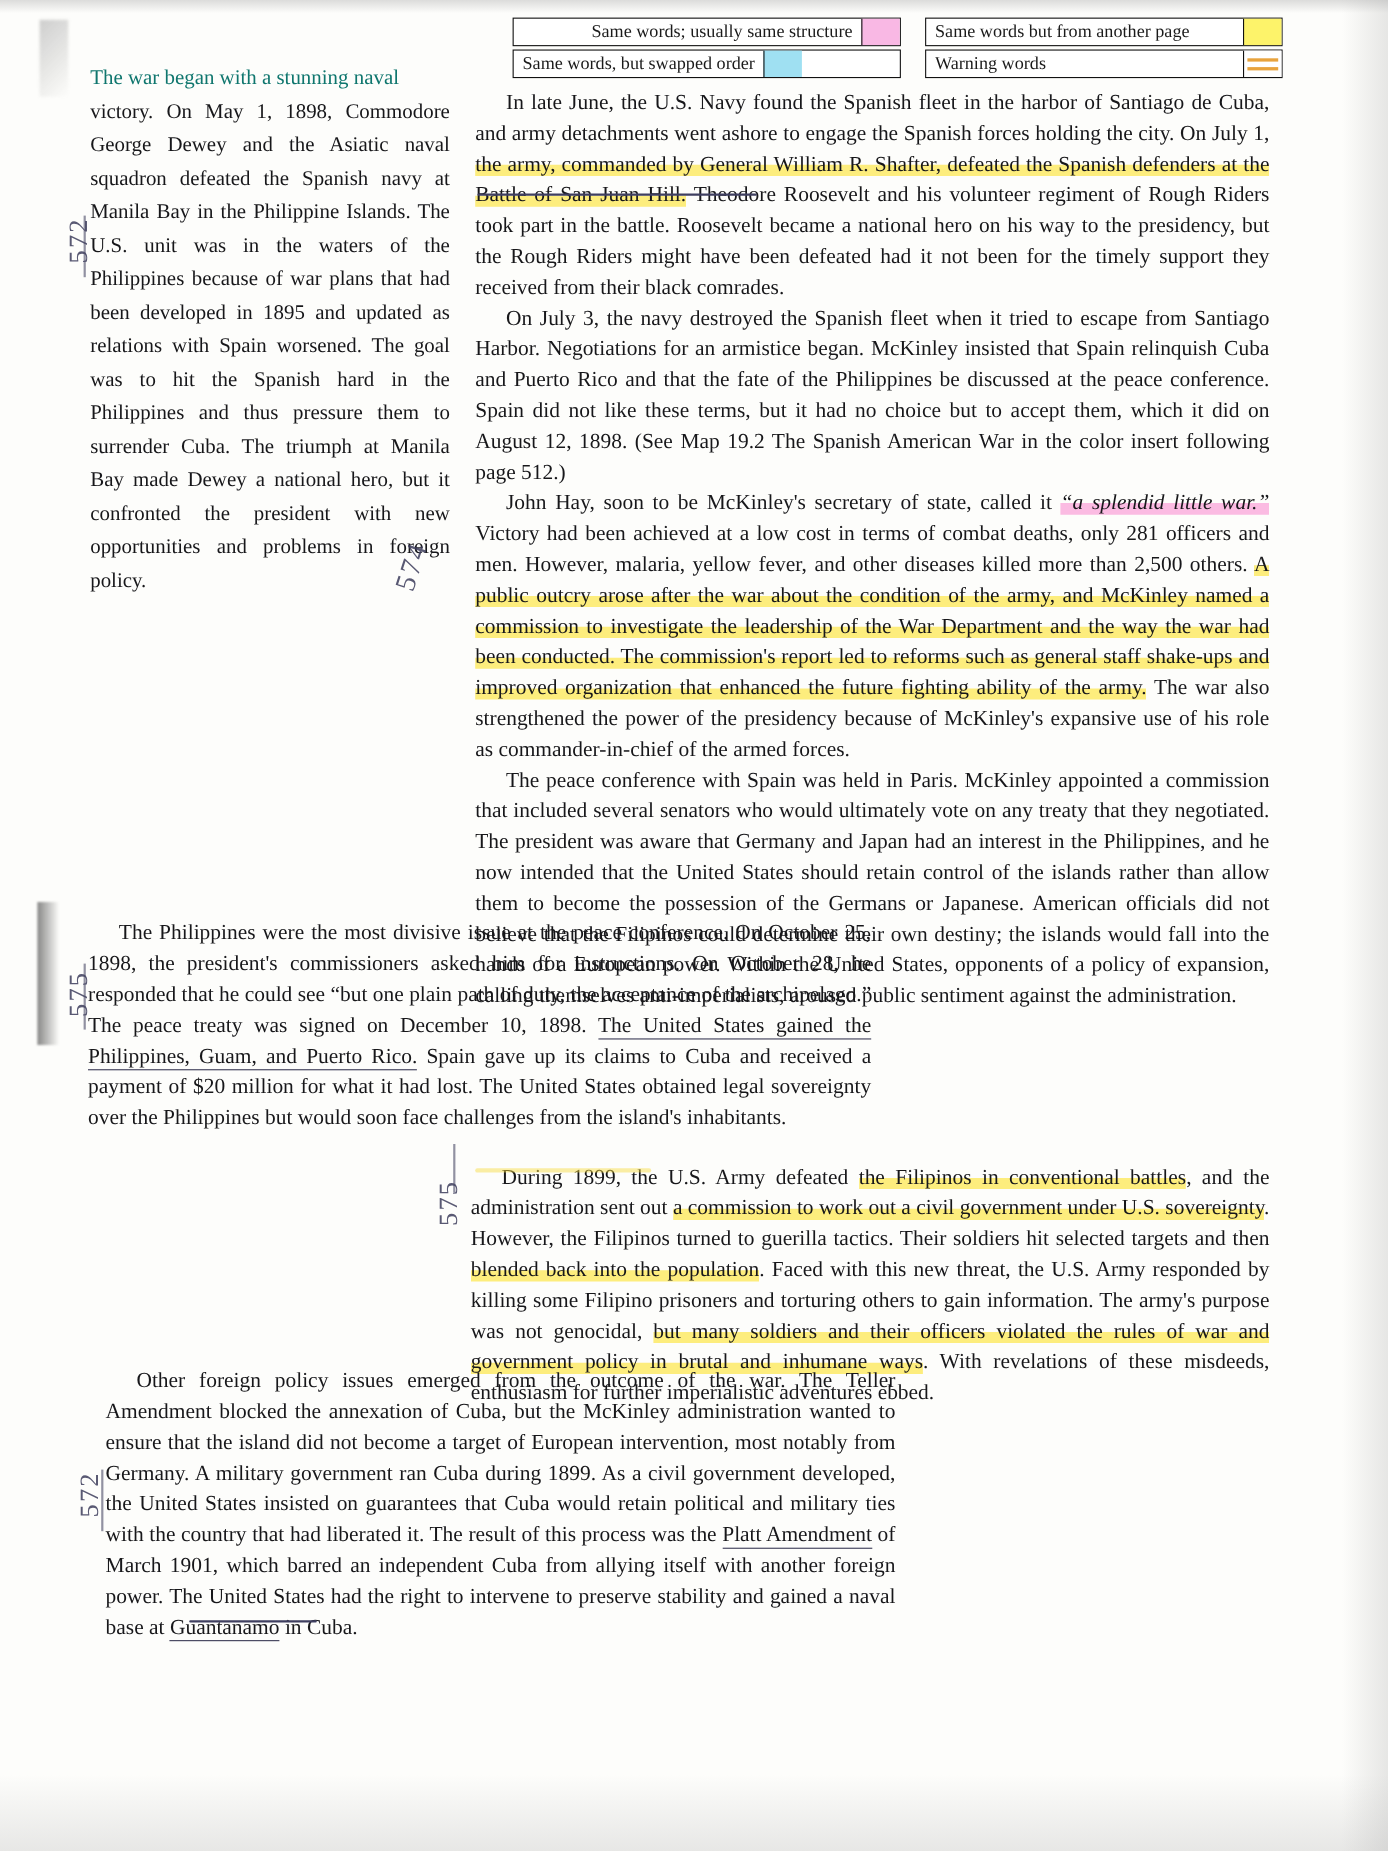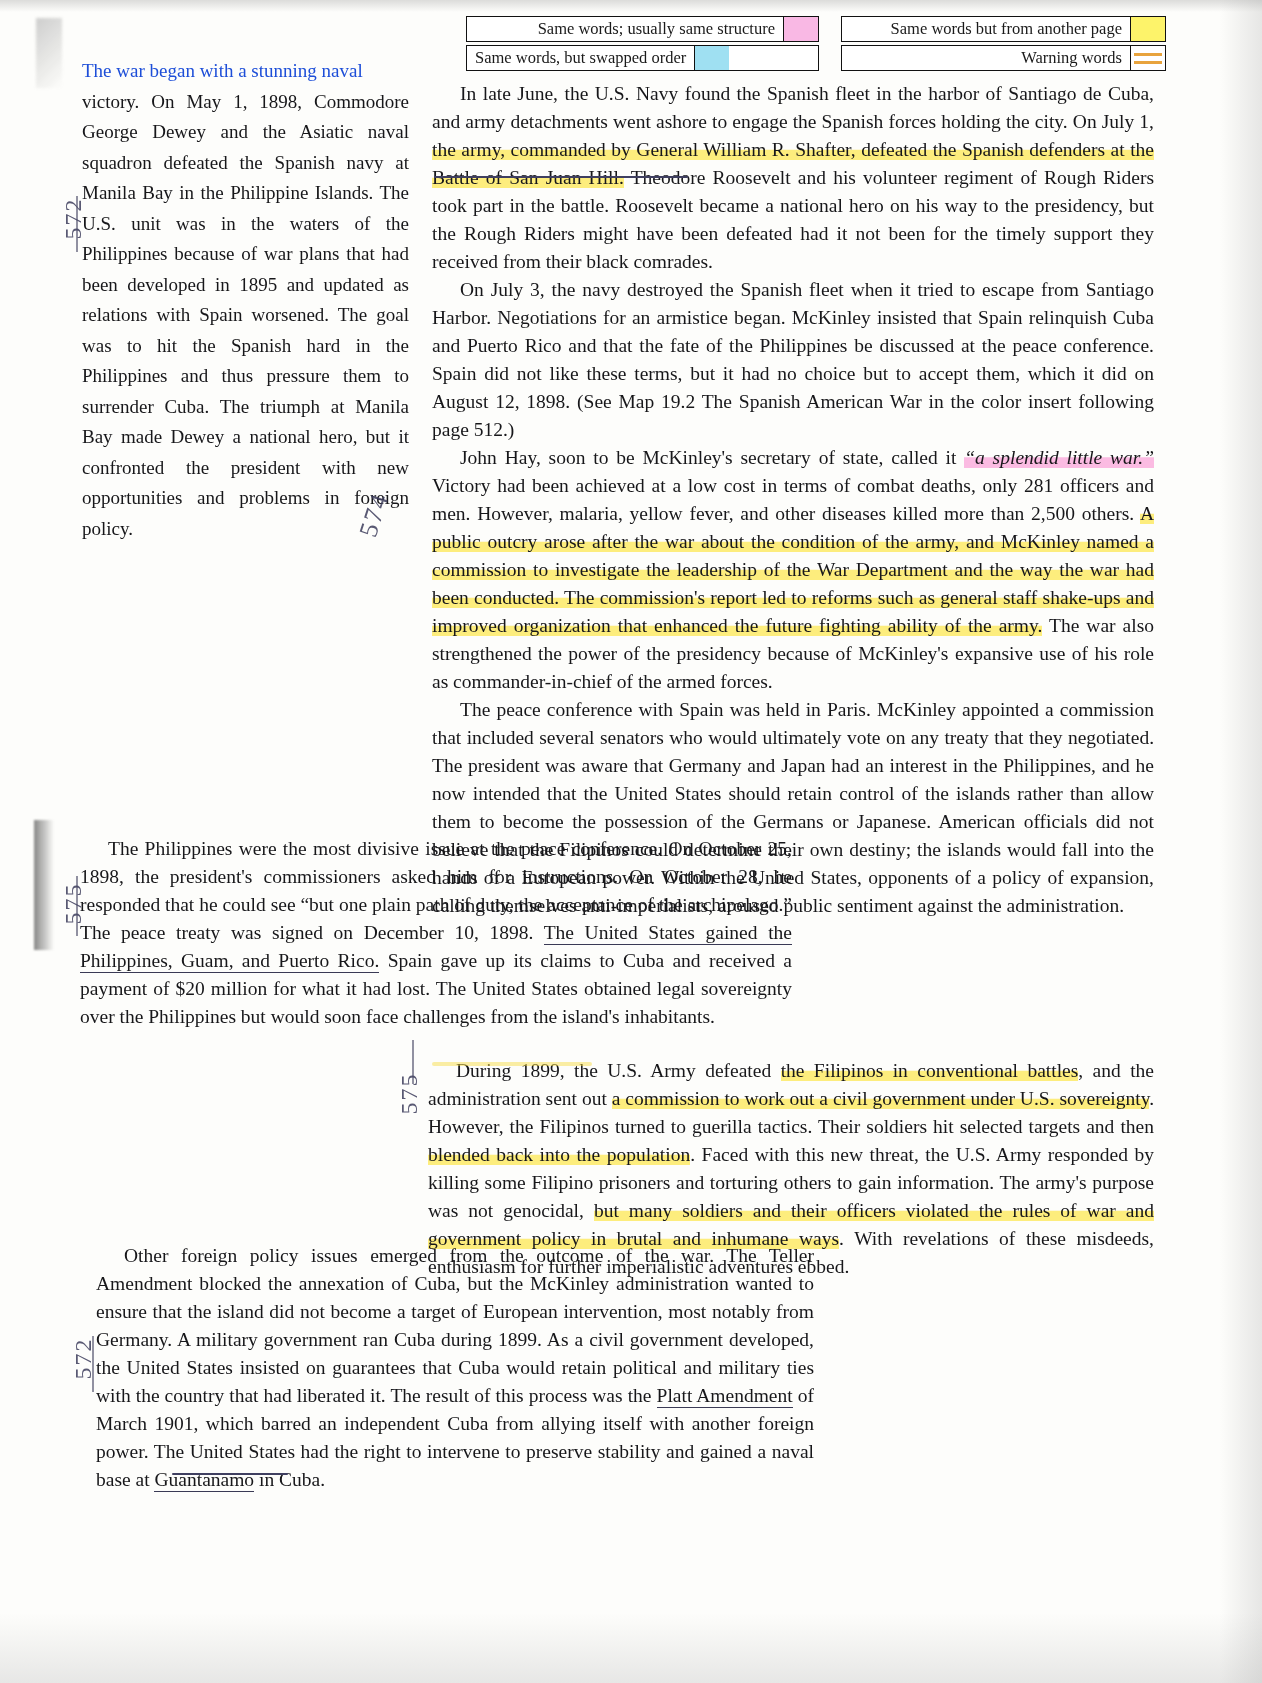--- a/index.html
+++ b/index.html
@@ -70,21 +70,21 @@
     background: #e8a33d;
   }
   .sw-warn::after {
     content: "";
     position: absolute;
     left: 3px; right: 3px; bottom: 6px;
     height: 3px;
     background: #e8a33d;
   }
   .legend-col.left .legend-row:first-child .legend-label { min-width: 300px; text-align: right; }
-  .legend-col.right .legend-row .legend-label { min-width: 272px; text-align: right; }
+  .legend-col.right .legend-row .legend-label { min-width: 272px; }
 
   
   .block {
     position: absolute;
     text-align: justify;
     font-size: 19.5px;
     line-height: 28px;
     color: #17171a;
   }
   .block p { margin: 0; text-indent: 28px; }
@@ -113,21 +113,21 @@
     width: 726px;
     margin-top: 32px;
   }
   #para-other {
     left: 96px;
     top: 1242px;
     width: 718px;
   }
 
   
-  .faded { color: #1d4ed8; }
+  .faded { color: #0f766e; }
 
   
   mark.hl-yellow {
     background: transparent;
     color: inherit;
     box-shadow: inset 0 -0.52em 0 rgba(252, 232, 90, 0.78);
     padding: 0;
   }
   mark.hl-pink {
     background: transparent;

